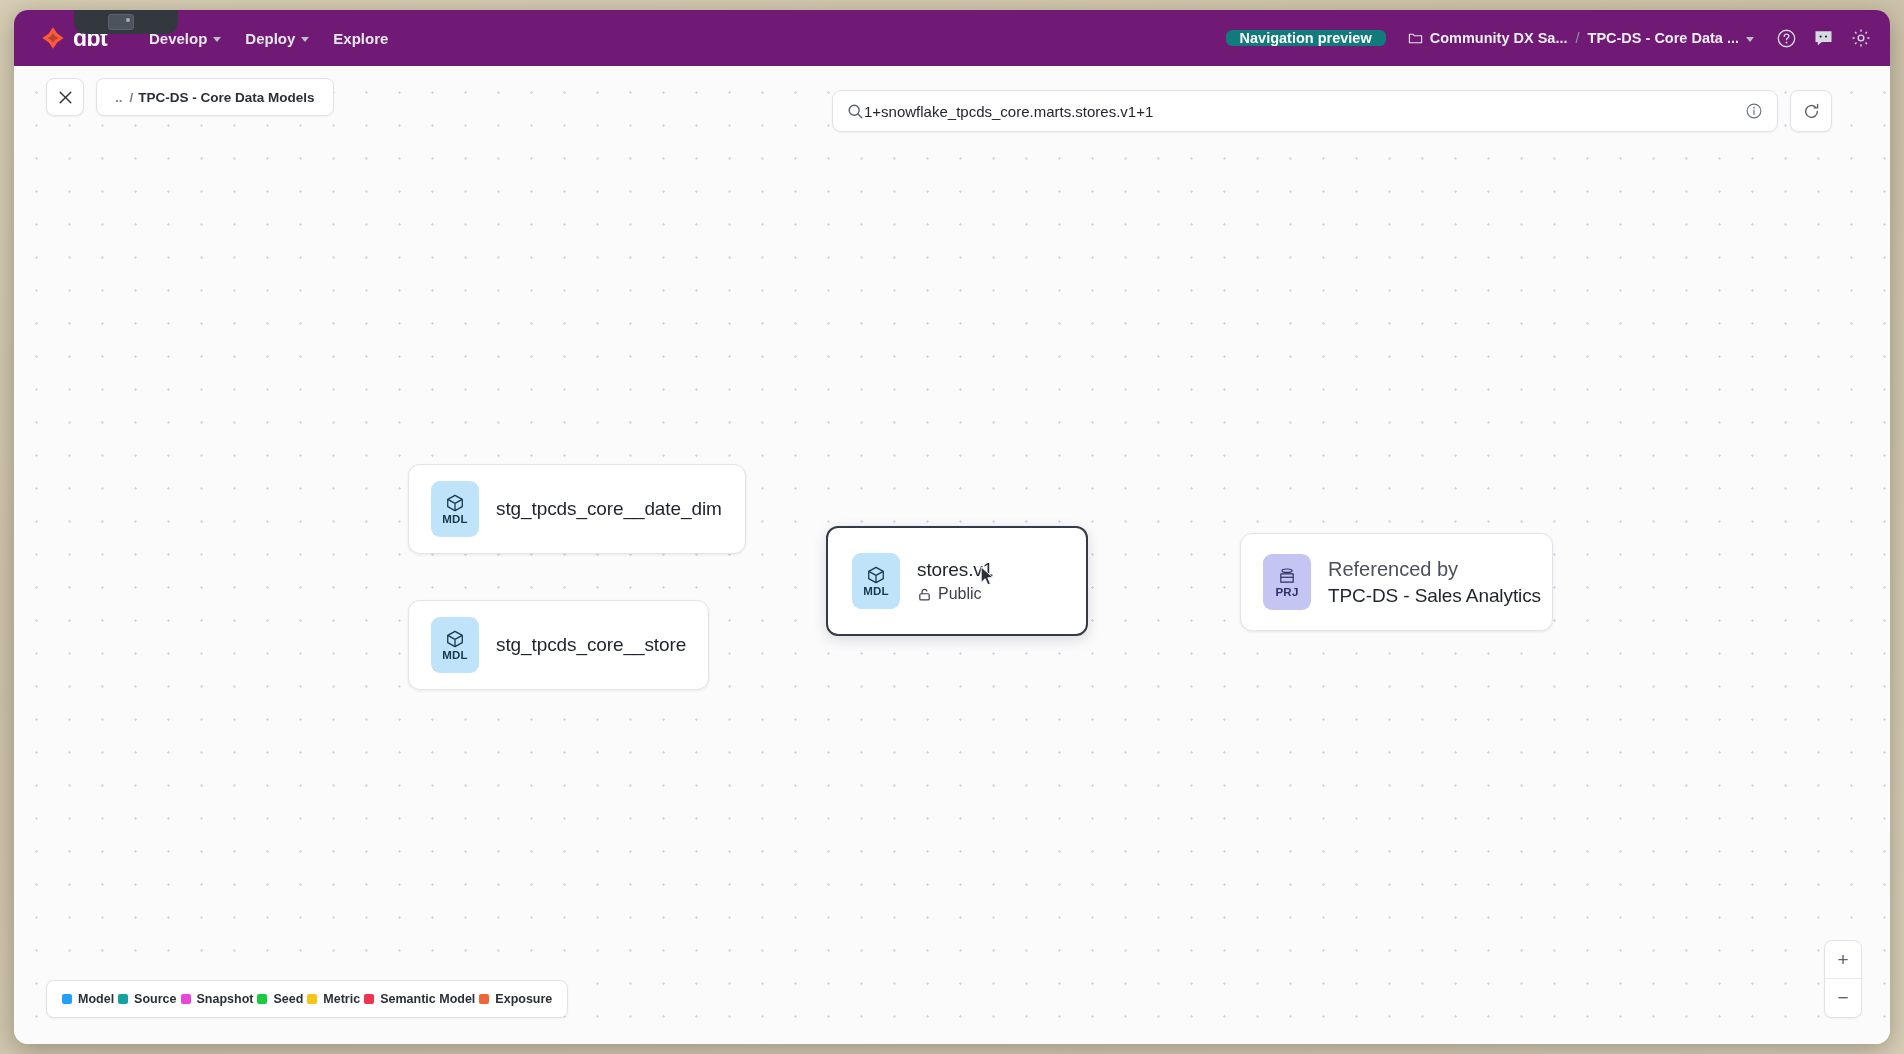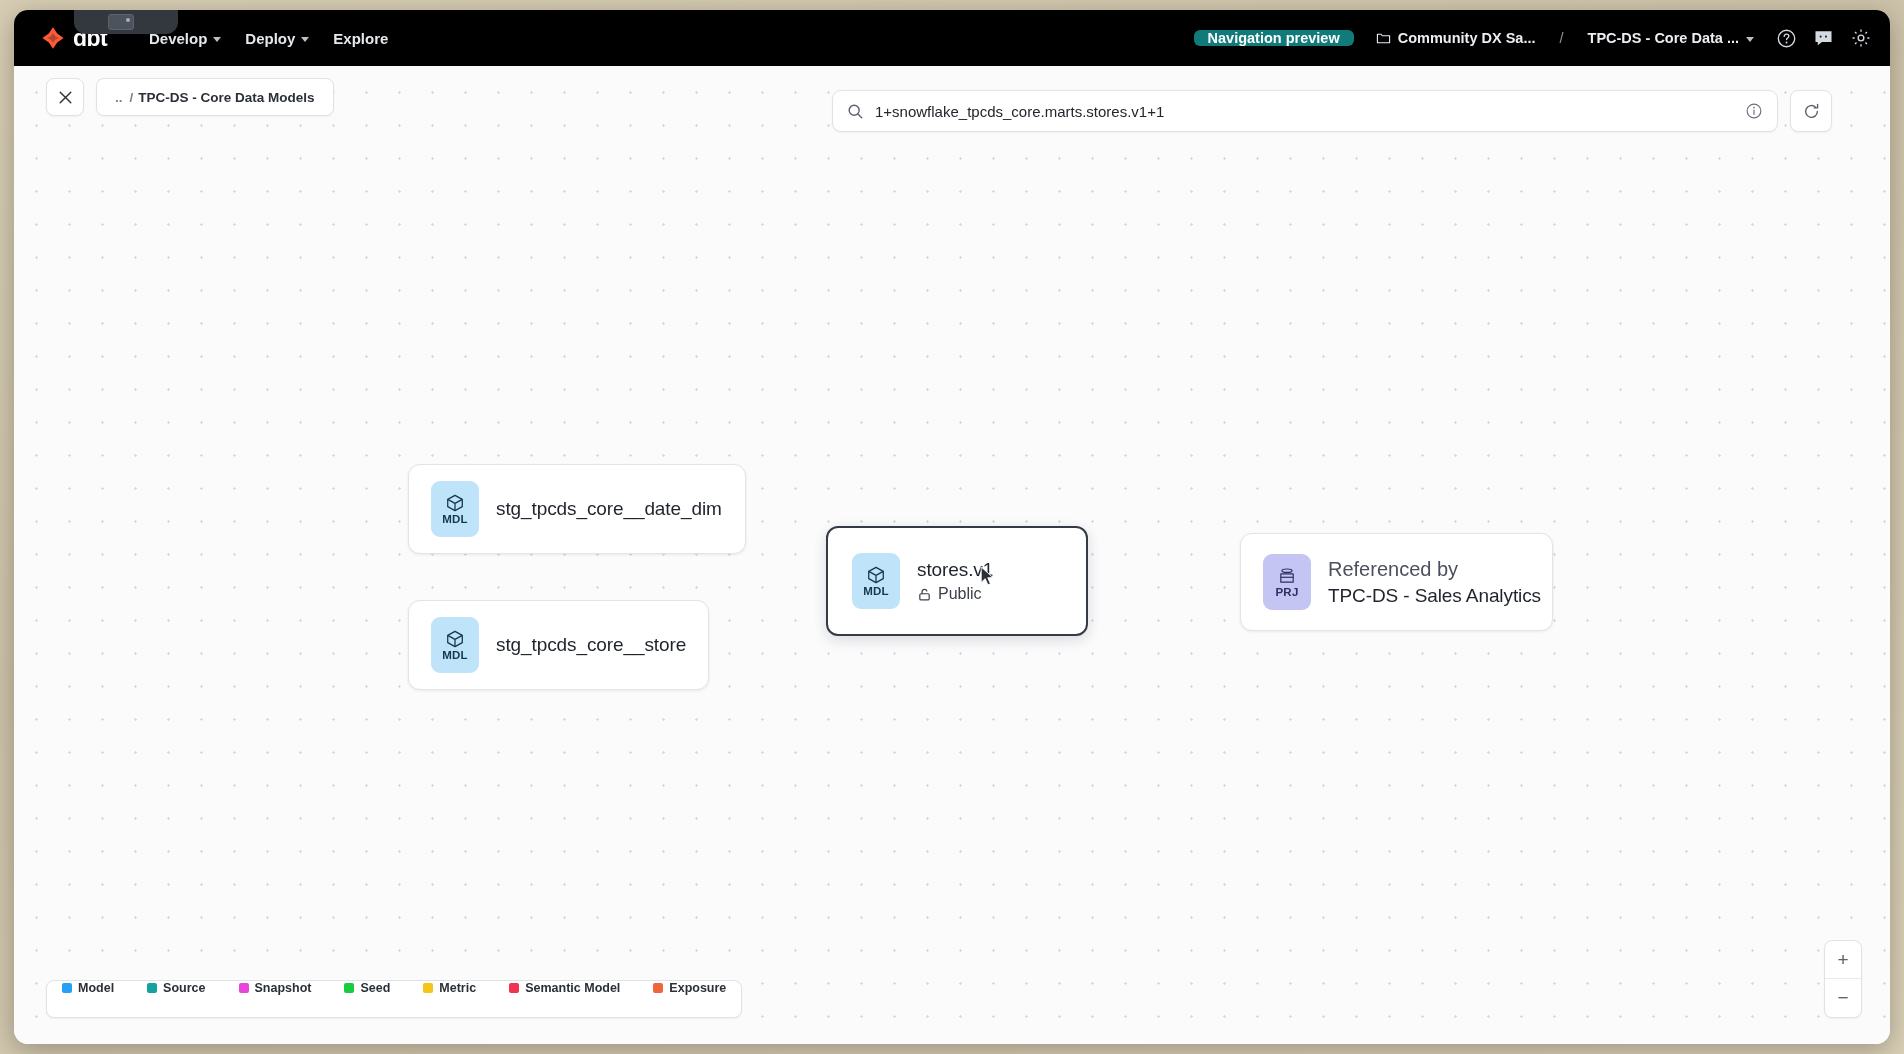--- a/index.html
+++ b/index.html
@@ -40,42 +40,42 @@
     border: 1px solid #5d636d;
   }
   #notch .cam:after{
     content:""; position:absolute; right:3px; top:3px;
     width:4px;height:4px;border-radius:50%;background:#aab0b8;
   }
 
   
   #topnav {
     position: absolute; left:0; top:0; width:100%; height:56px;
-    background:#000000;
+    background:#701a75;
     display:flex; align-items:center;
     padding: 0 18px 0 26px;
     z-index: 40;
   }
   .brand { display:flex; align-items:center; gap:7px; margin-right:30px; }
   .brand .logo { width:26px; height:26px; position:relative; }
   .brand .logo svg { display:block; }
   .brand .word { color:#fff; font-size:23px; font-weight:700; letter-spacing:-.6px; }
   .navitem {
     color:#e4e7ec; font-size:15px; font-weight:600;
     padding: 6px 12px; border-radius:6px;
     display:flex; align-items:center; gap:6px;
     cursor:pointer; white-space:nowrap;
   }
   .caret { width:0;height:0;border-left:4px solid transparent;border-right:4px solid transparent;border-top:5px solid #b9c0ca; margin-top:2px;}
   .spacer { flex:1; }
   #navpreview {
     background:#117b7b; color:#fff; font-size:14.5px; font-weight:700;
     padding:0 14px; border-radius:6px; cursor:pointer; white-space:nowrap;
   }
-  .crumbs { display:flex; align-items:flex-end; gap:24px; margin-left:22px; color:#eceef2; font-size:14.5px; font-weight:700; white-space:nowrap;}
+  .crumbs { display:flex; align-items:flex-end; gap:8px; margin-left:22px; color:#eceef2; font-size:14.5px; font-weight:700; white-space:nowrap;}
   .crumbs .sep { color:#8d95a1; font-weight:400; }
   .crumbs .acct { display:flex; align-items:center; gap:7px; cursor:pointer;}
   .crumbs .proj { display:flex; align-items:center; gap:7px; cursor:pointer; font-weight:600;}
   .ticons { display:flex; align-items:center; gap:16px; margin-left:22px; }
   .ticons .ic { cursor:pointer; display:flex; align-items:center; }
 
   
   #toolbar {
     position:absolute; left:0; top:56px; width:100%; height:62px;
     display:flex; align-items:center; z-index:30;
@@ -92,21 +92,21 @@
     margin-left:12px; padding:0 18px; font-size:13.5px; font-weight:700; color:#2b3038;
     height:38px; white-space:nowrap;
   }
   #crumbbtn .dots { color:#7b838f; font-weight:600; margin-right:2px;}
   #searchwrap {
     position:absolute; left:818px; top:80px; width:1000px;
     display:flex; align-items:center; gap:12px;
   }
   #searchbox {
     flex:1; height:42px; background:#fff; border:1px solid #dfe2e7; border-radius:9px;
-    display:flex; align-items:center; gap:11px; padding:0 14px;
+    display:flex; align-items:center; padding:0 14px;
     box-shadow:0 1px 2px rgba(16,24,40,.05);
   }
   #searchbox input {
     flex:1; border:none; outline:none; font-size:15px; color:#22262d;
     font-family:"Liberation Sans", sans-serif; background:transparent;
   }
   #refreshbtn { width:42px; height:42px; flex:0 0 42px; }
 
   
   #canvas {
@@ -160,21 +160,21 @@
     background:#165b4b; color:#fff; height:100%;
     display:flex; align-items:center; gap:8px; padding:0 14px;
     font-size:14px; font-weight:700; cursor:pointer;
   }
   #restype {
     display:flex; align-items:center; gap:9px; padding:0 14px; height:100%;
     font-size:14px; color:#2b3038; cursor:pointer; white-space:nowrap;
   }
   #legend {
     height:38px; background:#fff; border:1px solid #dfe2e7; border-radius:8px;
-    display:flex; align-items:flex-start; gap:33px; padding:0 15px;
+    display:flex; align-items:center; gap:4px; padding:0 15px;
     box-shadow:0 1px 2px rgba(16,24,40,.05);
   }
   .lg { display:flex; align-items:center; gap:6px; font-size:12.5px; color:#2b3038; font-weight:600; white-space:nowrap;}
   .sw { width:10px; height:10px; border-radius:2px; flex:0 0 10px; }
 
   #zoomctl {
     position:absolute; right:28px; bottom:26px;
     width:38px; background:#fff; border:1px solid #dfe2e7; border-radius:8px;
     box-shadow:0 1px 2px rgba(16,24,40,.05); overflow:hidden; z-index:25;
   }

